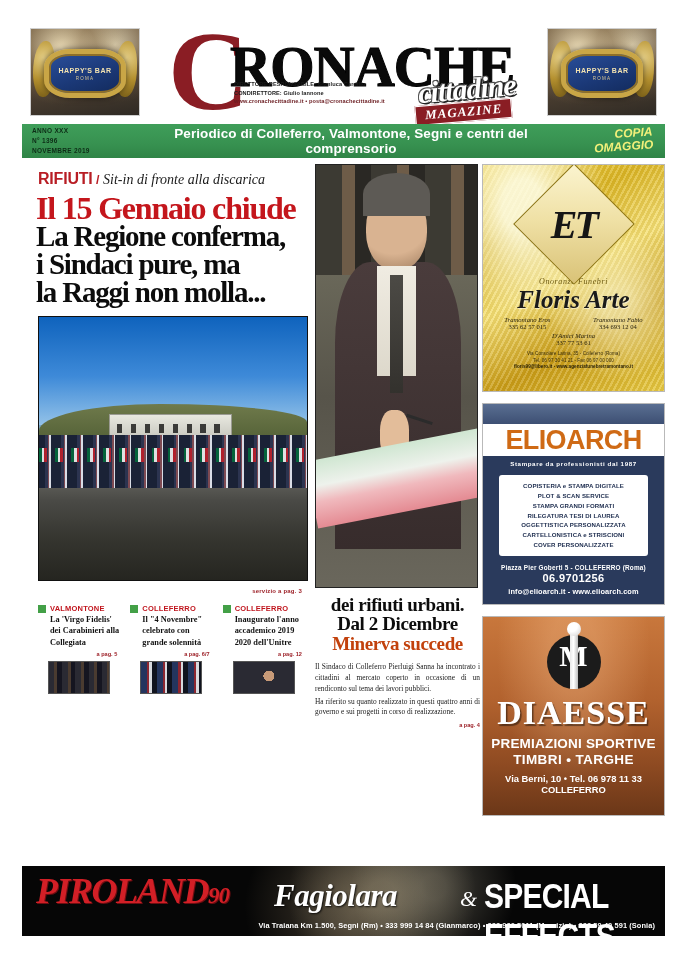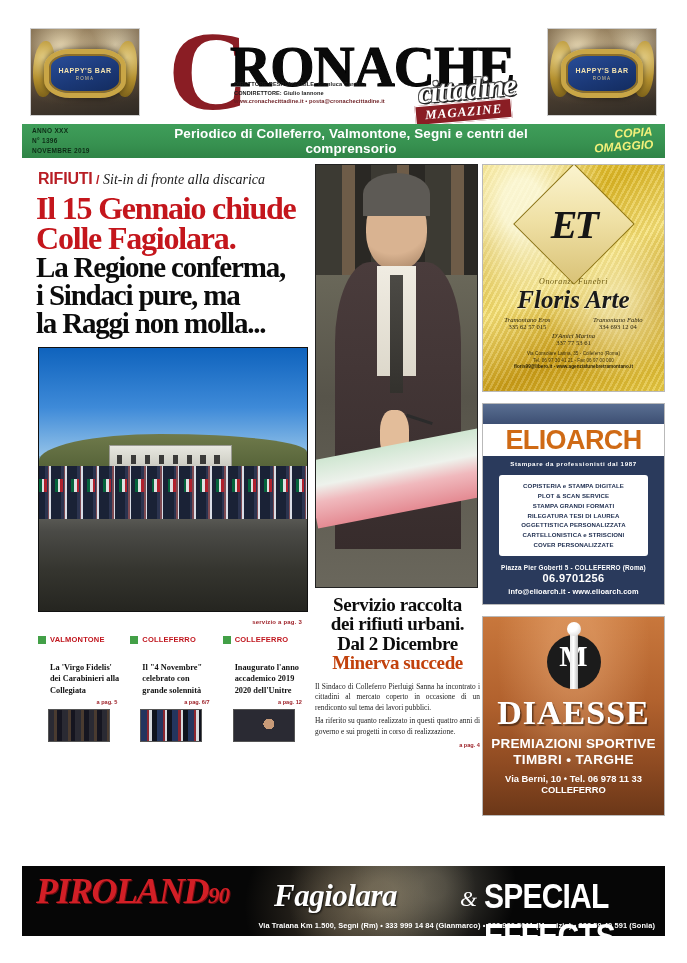--- a/index.html
+++ b/index.html
@@ -147,21 +147,21 @@
     color: #9d2128; font-size: 6px; font-weight: 700; letter-spacing: .2px;
   }
 
   
   .teasers { display: flex; margin: 10px 0 0 8px; width: 277px; }
   .teaser { width: 33.33%; padding-right: 8px; }
   .teaser-head { display: flex; align-items: flex-start; gap: 4px; }
   .teaser-sq { width: 8px; height: 8px; background: #43a047; flex: 0 0 auto; margin-top: 1px; }
   .teaser-city { color: #c0151d; font-size: 7.5px; font-weight: 700; letter-spacing: .2px; }
   .teaser-text {
-    margin-left: 12px; margin-top: 18px;
+    margin-left: 12px; margin-top: 1px;
     font-family: "Liberation Serif", serif; font-weight: 700;
     font-size: 8.3px; line-height: 1.38; color: #121212;
   }
   .teaser-pag { text-align: right; color: #9d2128; font-size: 5.6px; font-weight: 700; margin-top: 3px; padding-right: 5px; }
   .teaser-thumb {
     margin-top: 4px; margin-left: 10px; width: 62px; height: 33px;
     border: .5px solid #555; overflow: hidden;
     background: linear-gradient(180deg, #3a3a40 0%, #20202a 100%);
   }
   .tt-a { background:
@@ -401,21 +401,20 @@
     <div class="col-left">
 
       <div class="kicker">
         <span class="k-red">RIFIUTI</span>
         <span class="k-sep">/</span>
         <span class="k-it">Sit-in di fronte alla discarica</span>
       </div>
 
       <div class="headline">
         <div class="hl-line hl-red">Il 15 Gennaio chiude</div>
-        <div class="hl-line hl-red">Colle Fagiolara.</div>
         <div class="hl-line hl-black">La Regione conferma,</div>
         <div class="hl-line hl-black">i Sindaci pure, ma</div>
         <div class="hl-line hl-black">la Raggi non molla...</div>
       </div>
 
       <div class="photo-main">
         <div class="pm-sky"></div>
         <div class="pm-hill"></div>
         <div class="pm-bldg"></div>
         <div class="pm-ground"></div>
@@ -465,21 +464,20 @@
         <div class="pmid-head"></div>
         <div class="pmid-hair"></div>
         <div class="pmid-shirt"></div>
         <div class="pmid-tie"></div>
         <div class="pmid-hand"></div>
         <div class="pmid-scissor"></div>
         <div class="pmid-ribbon"></div>
       </div>
 
       <div class="mid-deck">
-        <div class="md-line md-black">Servizio raccolta</div>
         <div class="md-line md-black">dei rifiuti urbani.</div>
         <div class="md-line md-black">Dal 2 Dicembre</div>
         <div class="md-line md-red">Minerva succede</div>
       </div>
 
       <div class="mid-body">
         <p>Il Sindaco di Colleferro Pierluigi Sanna ha incontrato i cittadini al mercato coperto in occasione di un rendiconto sul tema dei lavori pubblici.</p>
         <p>Ha riferito su quanto realizzato in questi quattro anni di governo e sui progetti in corso di realizzazione.</p>
       </div>
       <div class="mid-pag">a pag. 4</div>

